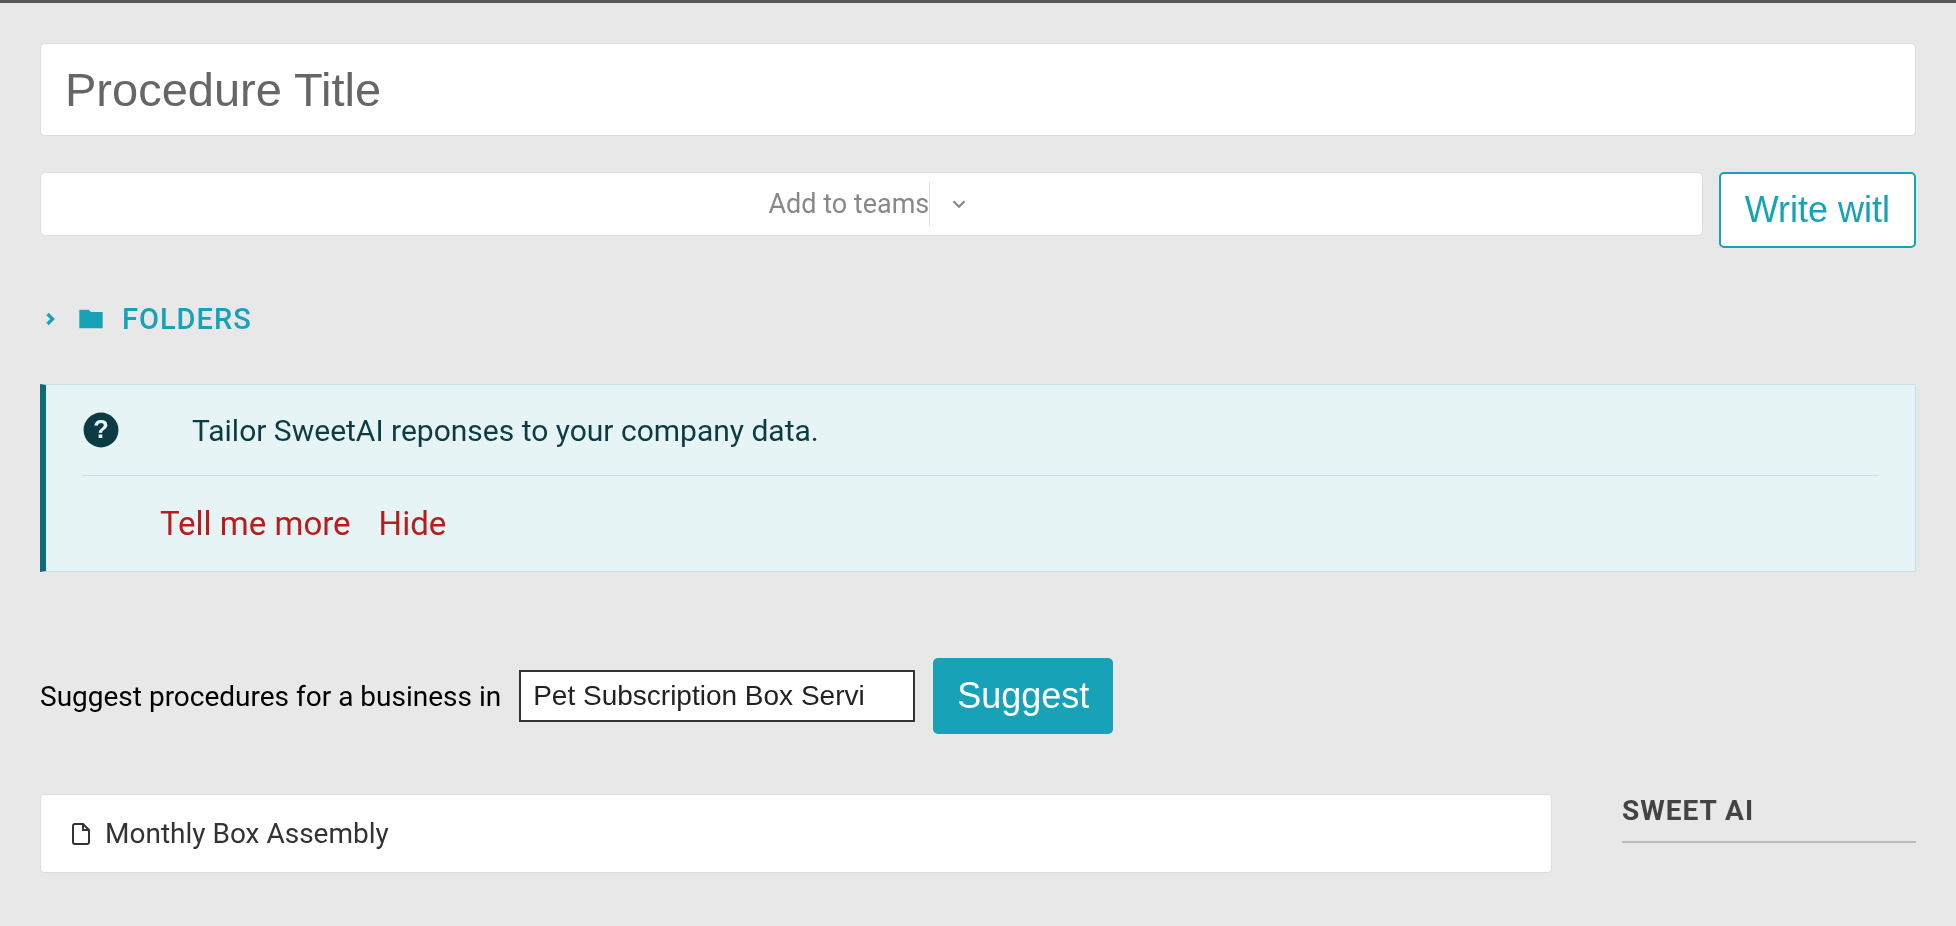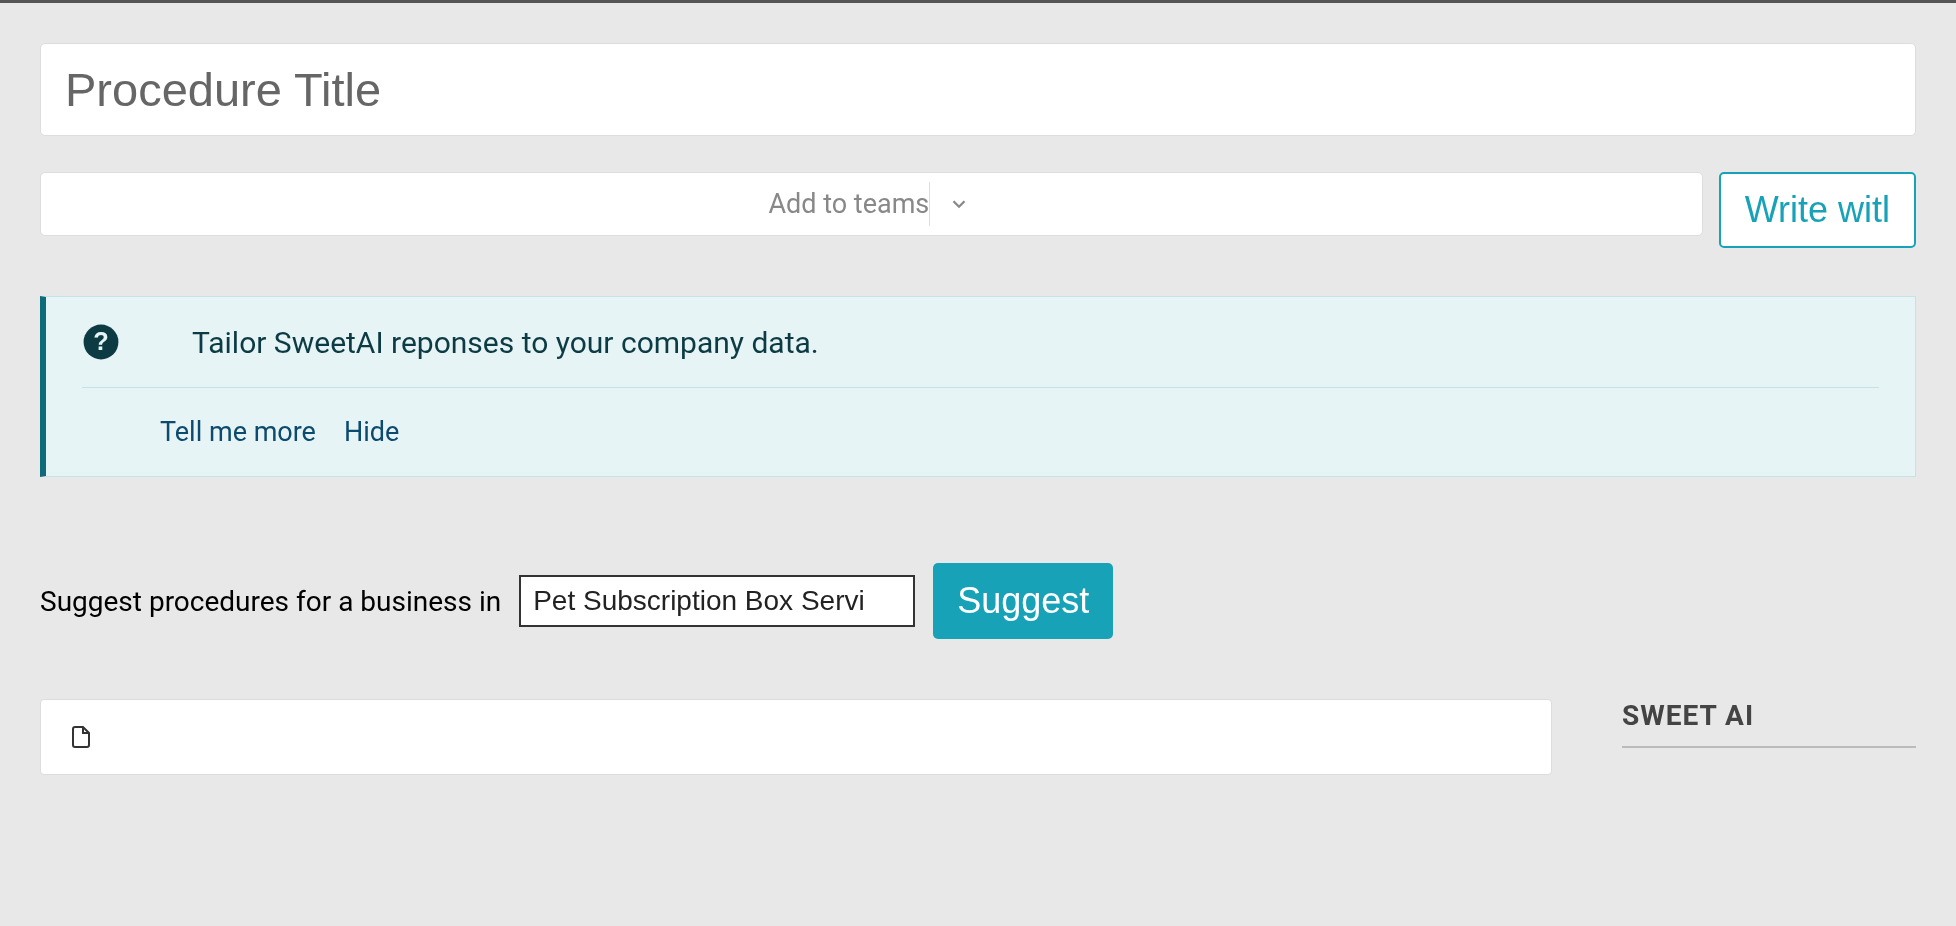--- a/index.html
+++ b/index.html
@@ -105,22 +105,22 @@
     color: #0d3b44;
     margin-left: 44px;
   }
   .banner-links {
     display: flex;
     gap: 28px;
     margin-top: 28px;
     padding-left: 78px;
   }
   .banner-link {
-    font-size: 27px;
-    color: #0c4a6e;
+    font-size: 33px;
+    color: #b91c1c;
     cursor: pointer;
   }
   .suggest-row {
     display: flex;
     align-items: center;
     gap: 18px;
     margin-top: 86px;
   }
   .suggest-label {
     font-size: 28px;
@@ -189,20 +189,33 @@
       <span class="teams-placeholder">Add to teams</span>
       <span class="teams-chevron-wrap">
         <svg width="22" height="22" viewBox="0 0 24 24" fill="none" stroke="#888" stroke-width="2.5">
           <polyline points="6 9 12 15 18 9"></polyline>
         </svg>
       </span>
     </div>
     <button class="write-ai-btn">Write witl</button>
   </div>
 
+  <div class="folders-row">
+    <span>
+      <svg width="20" height="26" viewBox="0 0 24 24" fill="none" stroke="#17a2b8" stroke-width="4">
+        <polyline points="9 18 15 12 9 6"></polyline>
+      </svg>
+    </span>
+    <span>
+      <svg width="34" height="28" viewBox="0 0 24 24" fill="#17a2b8">
+        <path d="M10 4H2v16h20V6H12l-2-2z"></path>
+      </svg>
+    </span>
+    <span class="folders-label">FOLDERS</span>
+  </div>
 
   <div class="banner">
     <div class="banner-top">
       <span>
         <svg width="38" height="38" viewBox="0 0 24 24" fill="#0d3b44">
           <circle cx="12" cy="12" r="11"></circle>
           <text x="12" y="17" text-anchor="middle" font-size="16" font-weight="bold" fill="#e6f4f5" font-family="Arial">?</text>
         </svg>
       </span>
       <span class="banner-text">Tailor SweetAI reponses to your company data.</span>
@@ -220,18 +233,19 @@
   </div>
 
   <div class="bottom-row">
     <div class="procedure-card">
       <span>
         <svg width="24" height="30" viewBox="0 0 24 24" fill="none" stroke="#333" stroke-width="2">
           <path d="M14 2H6a2 2 0 0 0-2 2v16a2 2 0 0 0 2 2h12a2 2 0 0 0 2-2V8l-6-6z"></path>
           <polyline points="14 2 14 8 20 8"></polyline>
         </svg>
       </span>
+      <span class="procedure-title">Monthly Box Assembly</span>
     </div>
     <div class="sweetai-panel">
       <div class="sweetai-heading">SWEET AI</div>
     </div>
   </div>
 </div>
 
 </body></html>

